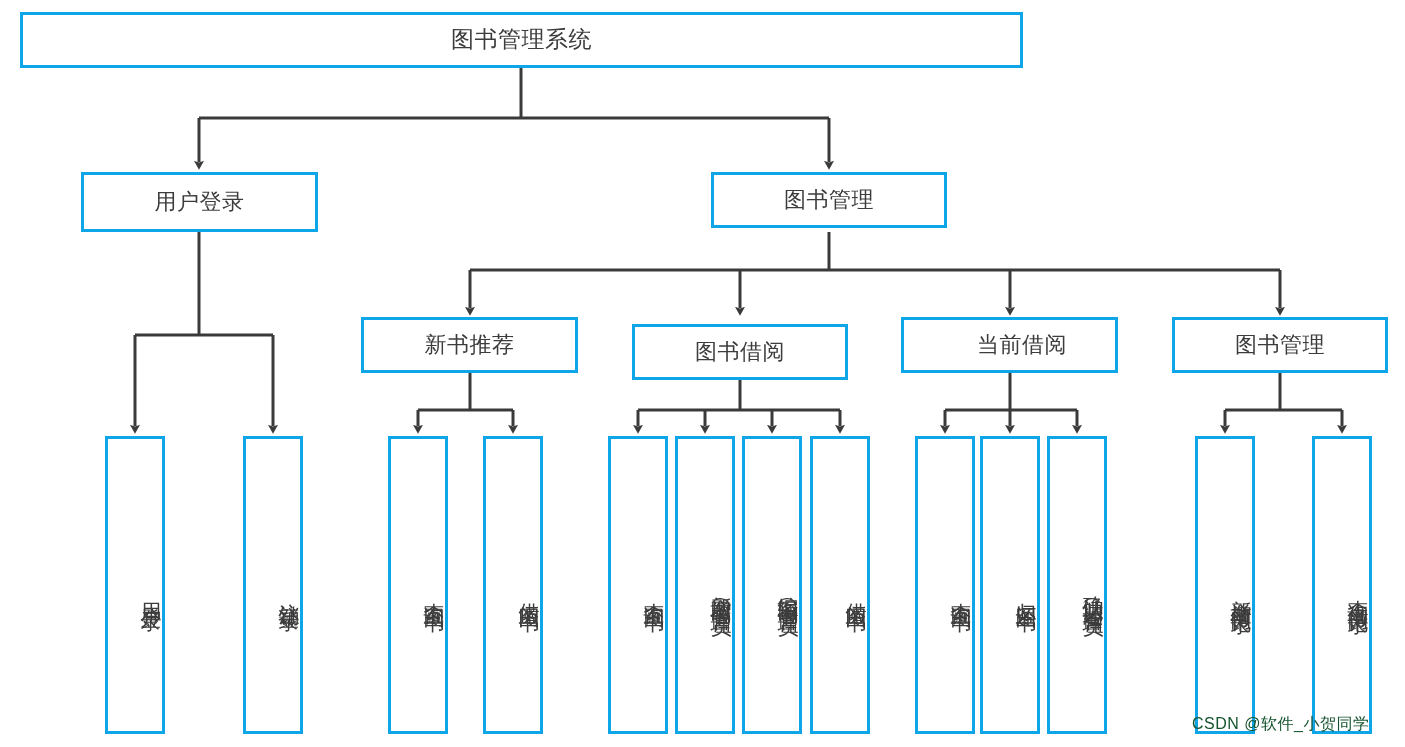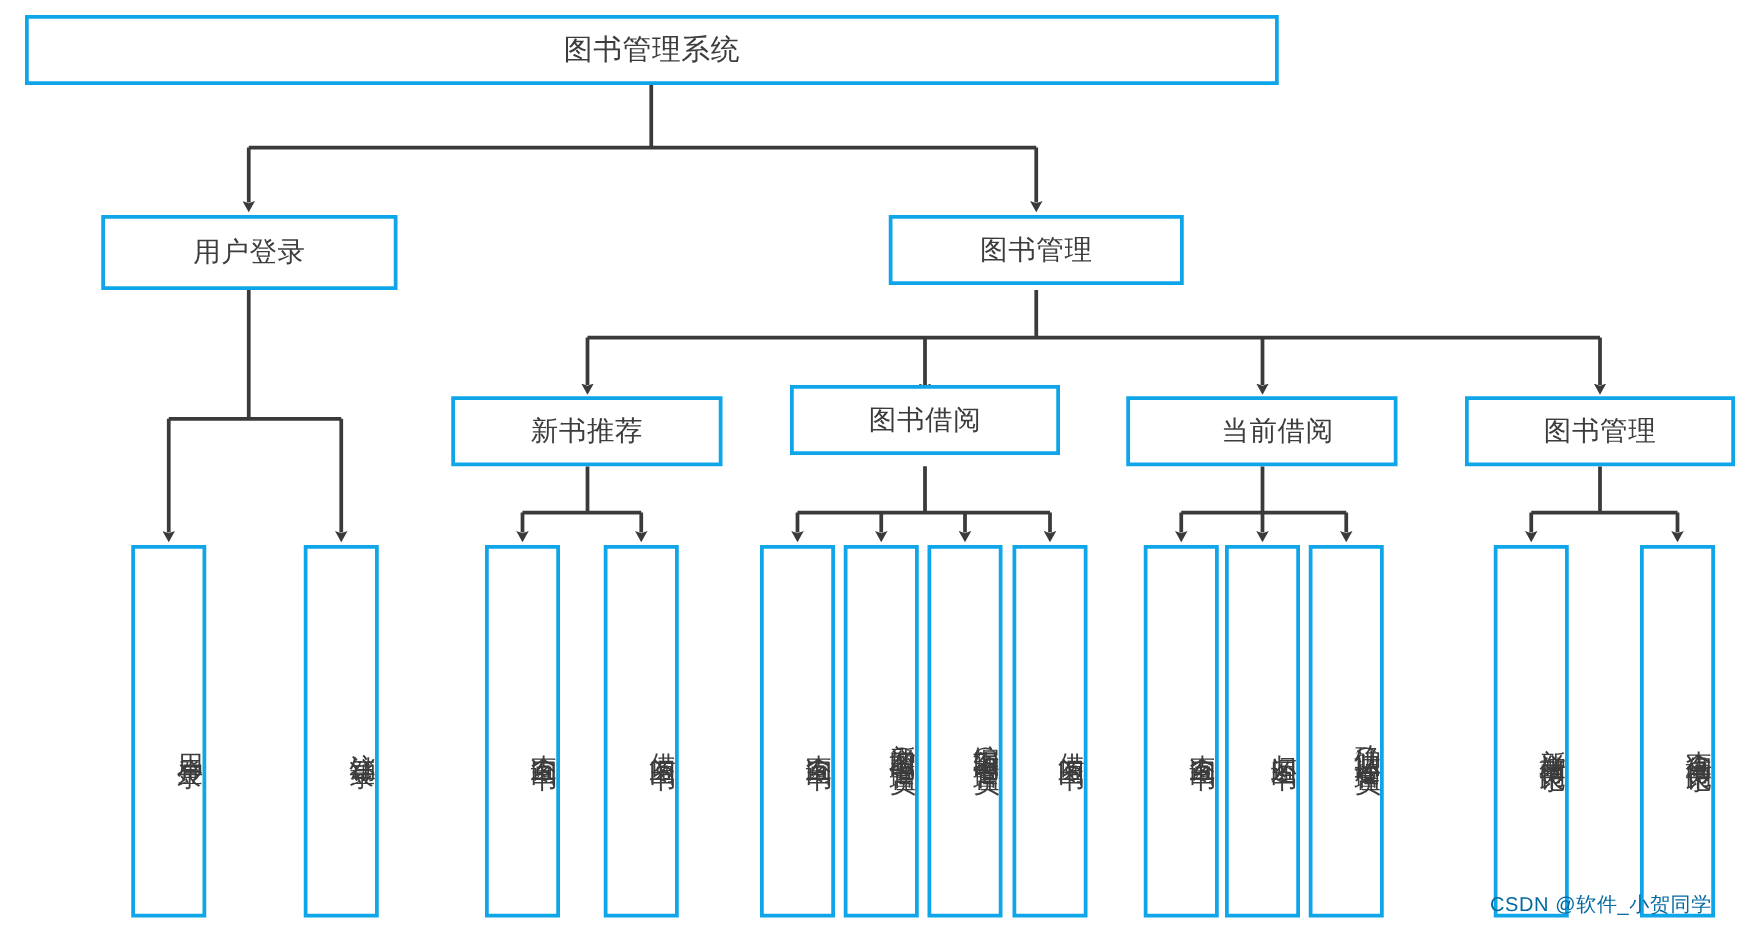--- a/index.html
+++ b/index.html
@@ -49,21 +49,21 @@
     font-size:21px;
     line-height:1.0;
     letter-spacing:3px;
     white-space:nowrap;
   }
 
   #watermark{
     position:absolute;
     left:1192px;top:714px;
     font-size:16px;
-    color:#0369a1;
+    color:#14532d;
     z-index:5;
     white-space:nowrap;
     letter-spacing:0.5px;
   }
 </style>
 </head>
 <body>
 
 <div id="canvas">
 
@@ -126,21 +126,21 @@
   </div>
 
   <div class="node h-node" style="left:711px;top:172px;width:236px;height:56px;">
     <span class="lbl">图书管理</span>
   </div>
 
   <div class="node h-node" style="left:361px;top:317px;width:217px;height:56px;">
     <span class="lbl">新书推荐</span>
   </div>
 
-  <div class="node h-node" style="left:632px;top:308px;width:216px;height:56px;">
+  <div class="node h-node" style="left:632px;top:324px;width:216px;height:56px;">
     <span class="lbl">图书借阅</span>
   </div>
 
   <div class="node h-node" style="left:901px;top:317px;width:217px;height:56px;padding-left:25px;">
     <span class="lbl">当前借阅</span>
   </div>
 
   <div class="node h-node" style="left:1172px;top:317px;width:216px;height:56px;">
     <span class="lbl">图书管理</span>
   </div>

